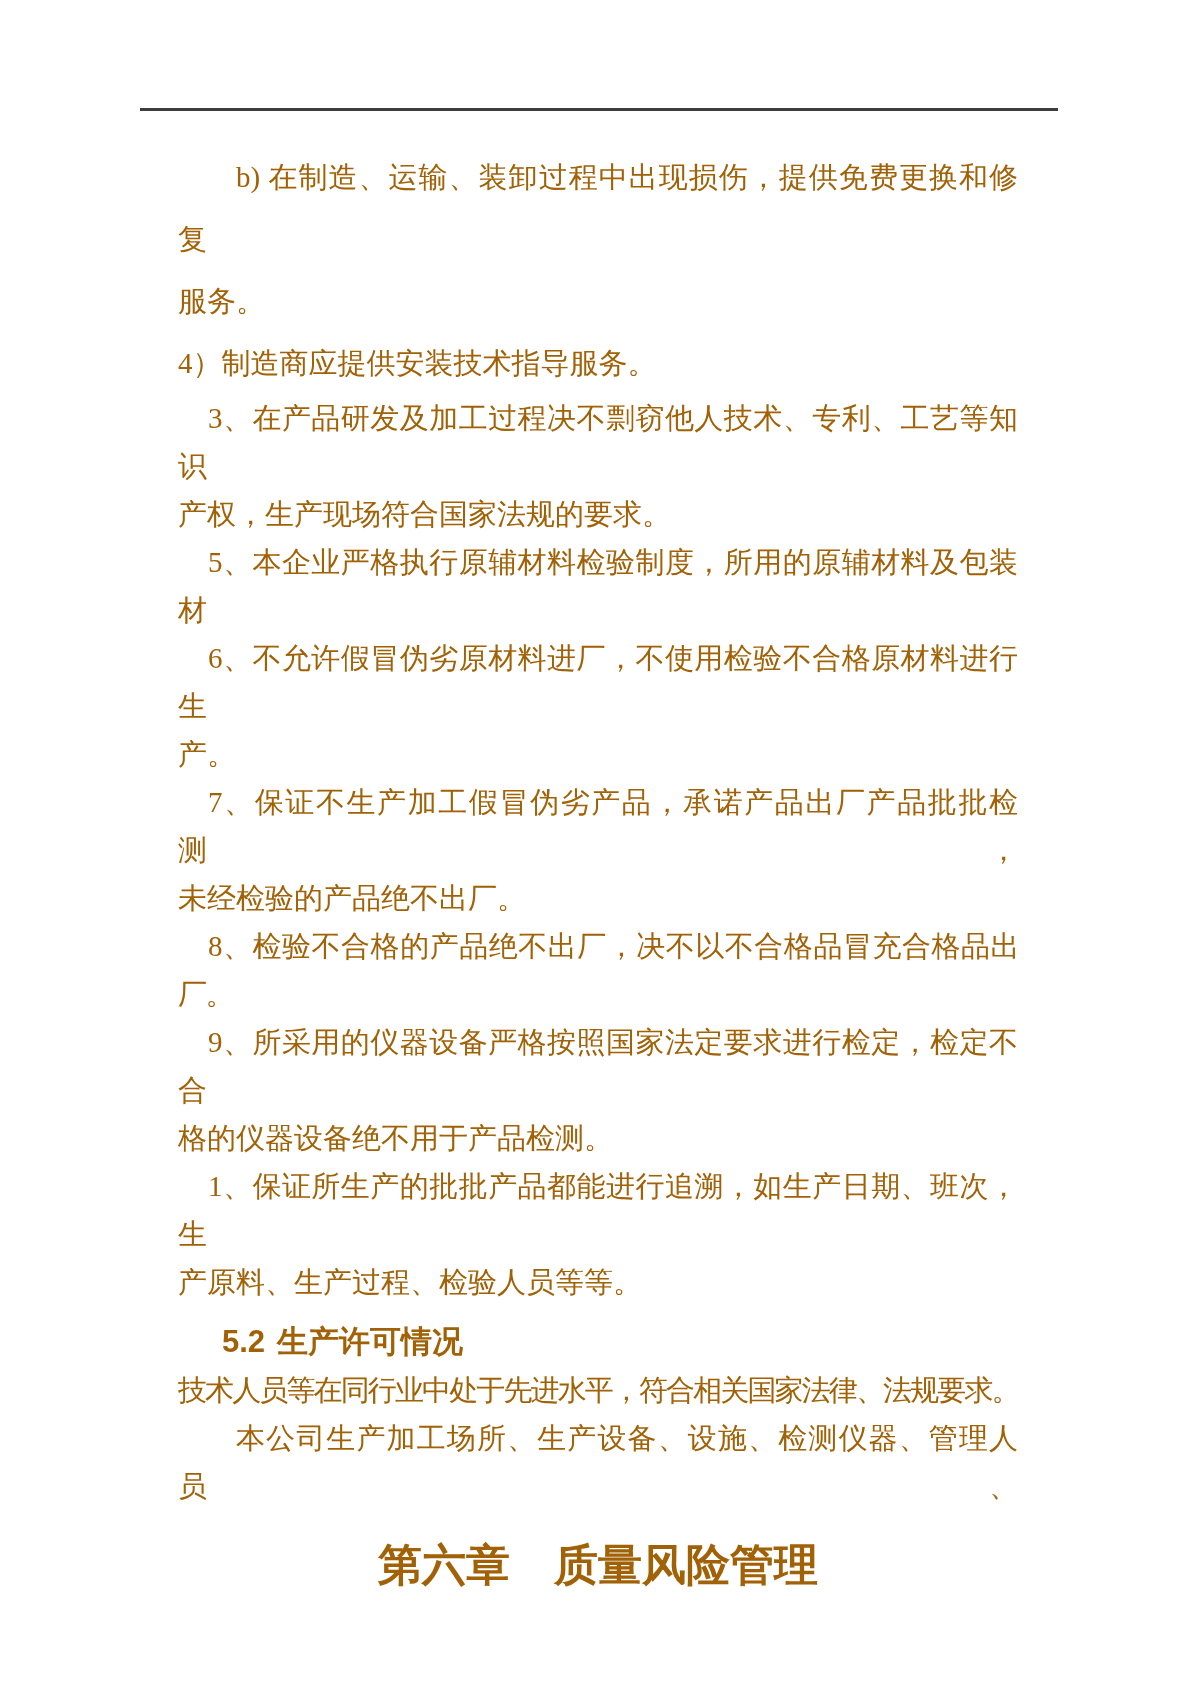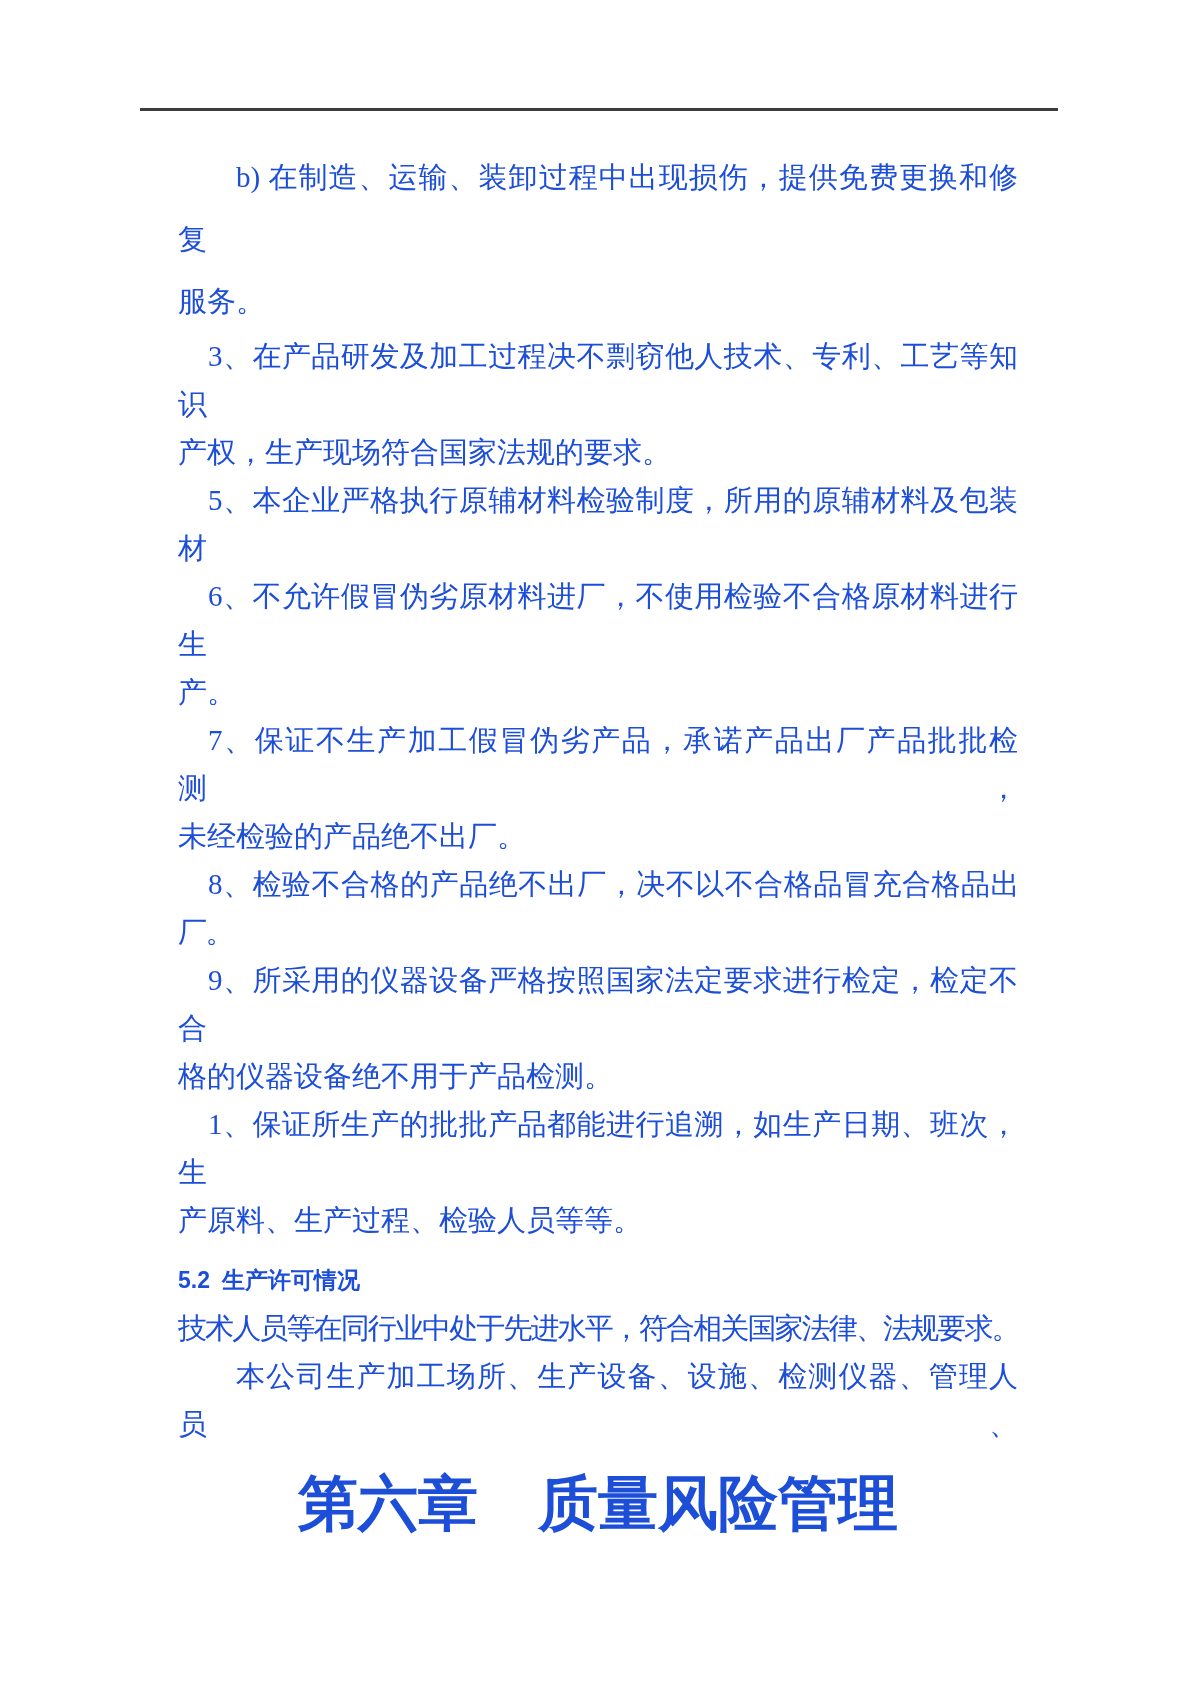--- a/index.html
+++ b/index.html
@@ -6,21 +6,21 @@
     margin: 0;
     padding: 0;
     background: #ffffff;
   }
   .page {
     position: relative;
     width: 1199px;
     height: 1696px;
     background: #ffffff;
     overflow: hidden;
-    color: #1d4ed8;
+    color: #a16207;
     font-family: "Liberation Serif", "DejaVu Serif", serif;
   }
   .header-rule {
     position: absolute;
     top: 108px;
     left: 140px;
     width: 918px;
     height: 3px;
     background: #3d3d3d;
   }
@@ -39,47 +39,51 @@
   .sp .line { line-height: 62px; }
   .nm .line { line-height: 48px; }
   .j { text-align-last: justify; }
   .ind2 { text-indent: 58px; }
   .ind1 { text-indent: 30px; }
   .tight  { letter-spacing: -1.5px; }
   .tight2 { letter-spacing: -2.5px; }
   .h-sec {
     font-family: "Liberation Sans", "DejaVu Sans", sans-serif;
     font-weight: 700;
-    font-size: 23px;
+    font-size: 31px;
     line-height: 48px;
     margin-top: 12px;
+    margin-left: 44px;
   }
   .h-sec .num { margin-right: 12px; }
   .chapter {
     font-family: "Liberation Serif", "DejaVu Serif", serif;
     font-weight: 700;
-    font-size: 60px;
+    font-size: 44px;
     line-height: 64px;
     text-align: center;
     margin-top: 24px;
   }
 </style>
 </head>
 <body>
 
 <div class="page">
   <div class="header-rule"></div>
 
   <div class="content">
 
     <div class="para sp">
       <div class="line j ind2">b) 在制造、运输、装卸过程中出现损伤，提供免费更换和修复</div>
       <div class="line">服务。</div>
     </div>
 
+    <div class="para sp">
+      <div class="line">4）制造商应提供安装技术指导服务。</div>
+    </div>
 
     <div class="para nm">
       <div class="line j ind1">3、在产品研发及加工过程决不剽窃他人技术、专利、工艺等知识</div>
       <div class="line">产权，生产现场符合国家法规的要求。</div>
     </div>
 
 
     <div class="para nm">
       <div class="line j ind1">5、本企业严格执行原辅材料检验制度，所用的原辅材料及包装材</div>
     </div>

